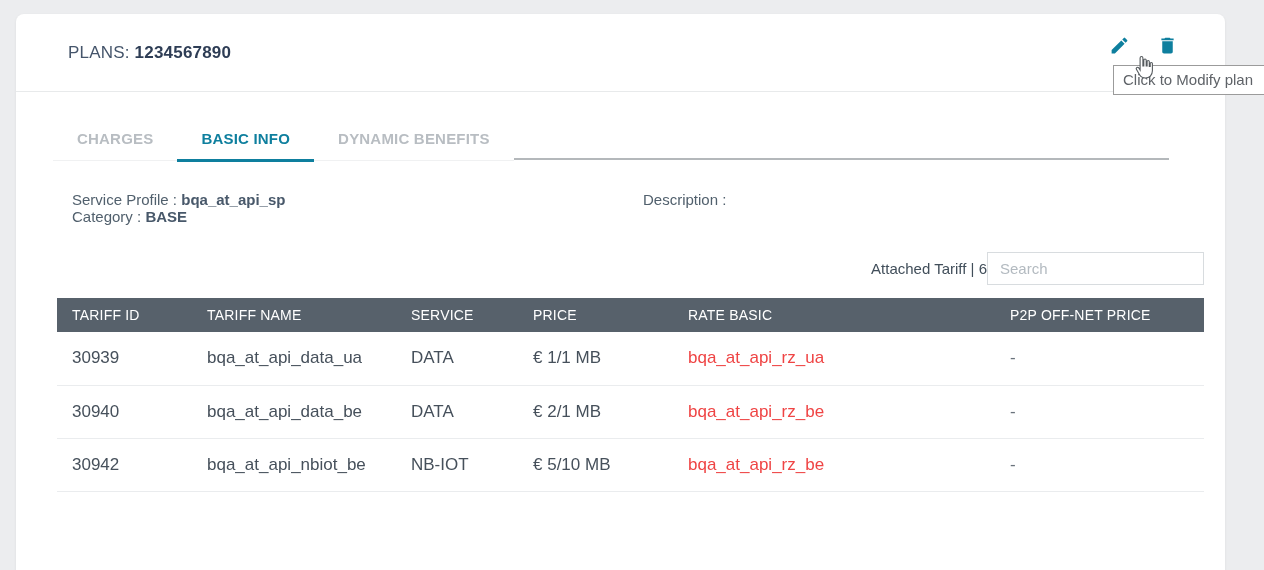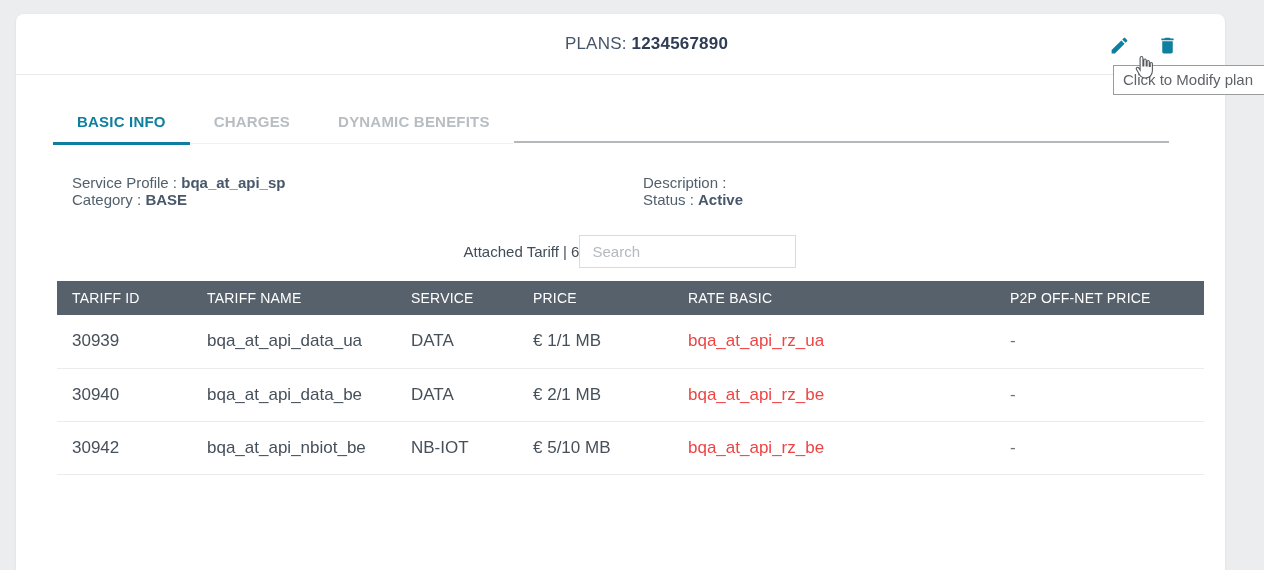--- a/index.html
+++ b/index.html
@@ -10,22 +10,22 @@
     position:relative;
     overflow:hidden;
   }
   .card {
     position:absolute; left:16px; top:14px; width:1209px; height:620px;
     background:#ffffff; border-radius:8px 8px 0 0;
     box-shadow:0 1px 3px rgba(0,0,0,.07);
   }
   
   .card-header {
-    height:61px; border-bottom:1px solid #e8eaeb;
-    display:flex; align-items:center; padding-left:52px; position:relative;justify-content:center;
+    height:78px; border-bottom:1px solid #e8eaeb;
+    display:flex; align-items:center; padding-left:52px; position:relative;
   }
   .page-title { font-size:17px; color:#45556b; letter-spacing:.2px; }
   .page-title b { color:#2e3d55; font-weight:700; }
   .header-actions { position:absolute; right:46px; top:20px; display:flex; gap:26px; }
   .icon-btn { width:22px; height:22px; border:none; background:transparent; cursor:pointer; padding:0; }
   .icon-btn svg { width:21px; height:21px; display:block; }
   
   .tooltip {
     position:absolute; left:1113px; top:65px; width:180px; height:30px;
     background:#ffffff; border:1px solid #9b9b9b;
@@ -45,21 +45,21 @@
   .tab.active { color:#0e7f9e; border-bottom-color:#0e7f9e; }
   .tabs-filler { flex:1; height:0; border-bottom:2px solid #b4b8bb; transform:translateY(-1px); }
   
   .info-grid {
     display:grid; grid-template-columns:571px 1fr; 
     margin:30px 0 0 56px; font-size:15px; color:#51606d;
   }
   .info-grid b { color:#48586a; font-weight:700; }
   
   .section-row {
-    display:flex; justify-content:center; align-items:center;
+    display:flex; justify-content:flex-end; align-items:center;
     margin:27px 21px 12px 40px;
   }
   .section-label { font-size:15px; color:#414e5a; }
   .search-input {
     width:217px; height:33px; border:1px solid #d8dcdf; border-radius:0;
     font-family:inherit; font-size:15px; color:#4a5560; padding:0 12px; outline:none;
   }
   .search-input::placeholder { color:#b3bac0; }
   
   table { border-collapse:collapse; table-layout:fixed; width:1147px; margin:13px 0 0 41px; }
@@ -97,43 +97,39 @@
           <svg viewBox="0 0 24 24">
               <path fill="#0e7f9e" d="M6 19c0 1.1.9 2 2 2h8c1.1 0 2-.9 2-2V7H6v12zM19 4h-3.5l-1-1h-5l-1 1H5v2h14V4z"></path>
             </svg>
         </span>
       </button>
     </div>
   </div>
 
   <div class="tabs-wrap">
     <div class="tabs-group">
+      <button class="tab">CHARGES</button>
       <button class="tab active">BASIC INFO</button>
-      <button class="tab">CHARGES</button>
       <button class="tab">DYNAMIC BENEFITS</button>
     </div>
     <div class="tabs-filler"></div>
   </div>
 
   <div class="info-grid">
     <div>
       <span>Service Profile :</span>
       <b>bqa_at_api_sp</b>
     </div>
     <div>
       <span>Description :</span>
       <b></b>
     </div>
     <div>
       <span>Category :</span>
       <b>BASE</b>
-    </div>
-    <div>
-      <span>Status :</span>
-      <b>Active</b>
     </div>
   </div>
 
   <div class="section-row">
     <div class="section-label">Attached Tariff | 6</div>
     <input class="search-input" type="text" placeholder="Search" style="">
   </div>
 
   <table>
     <colgroup>

